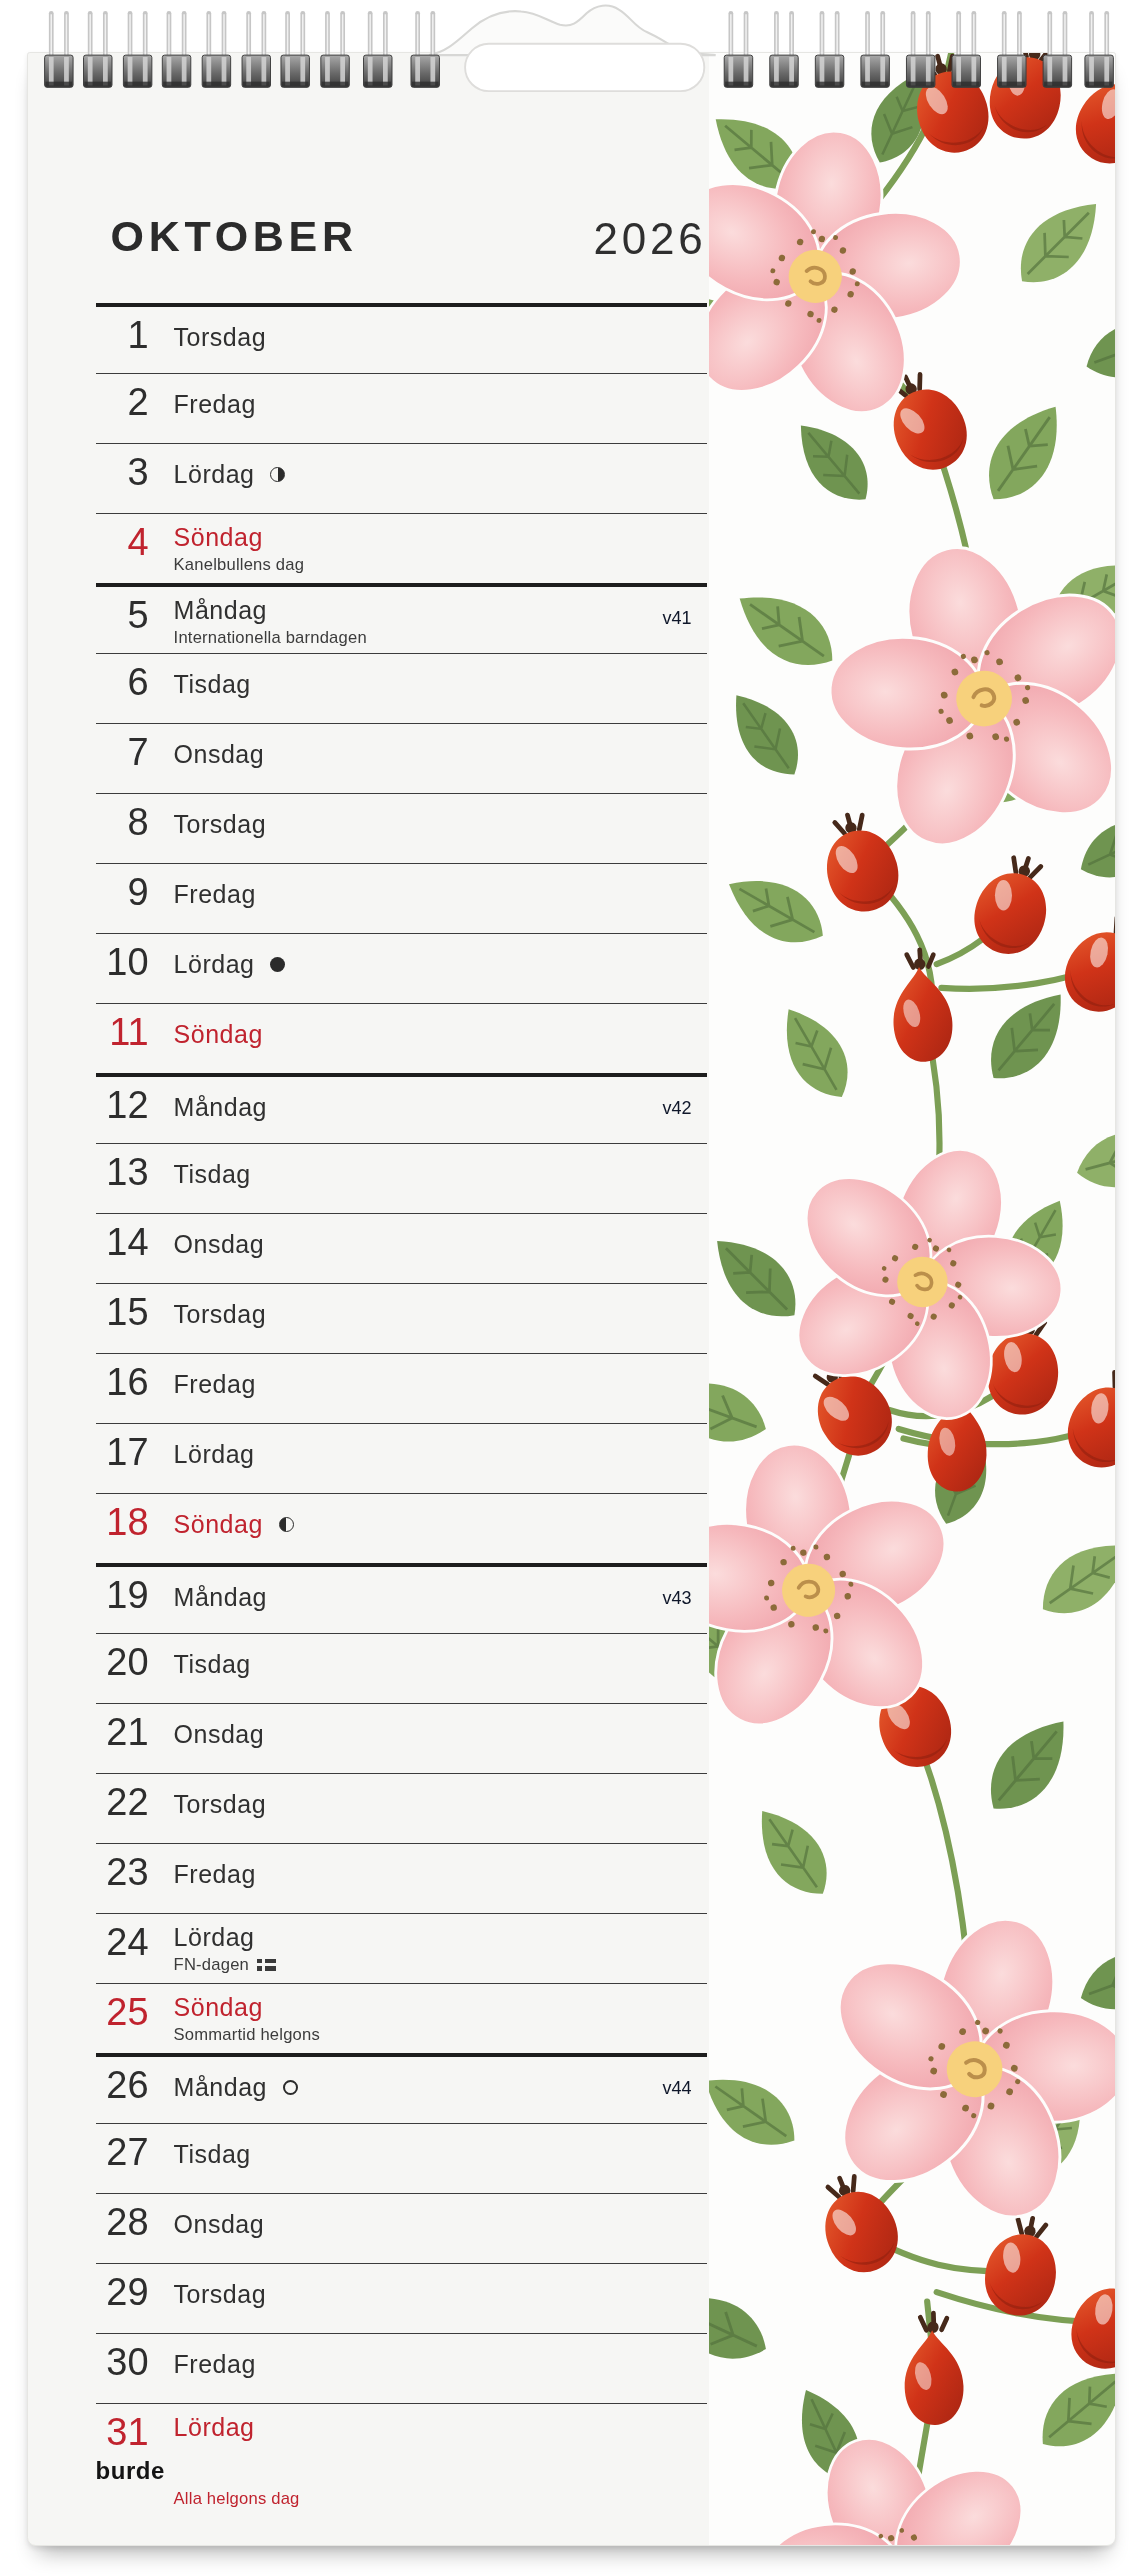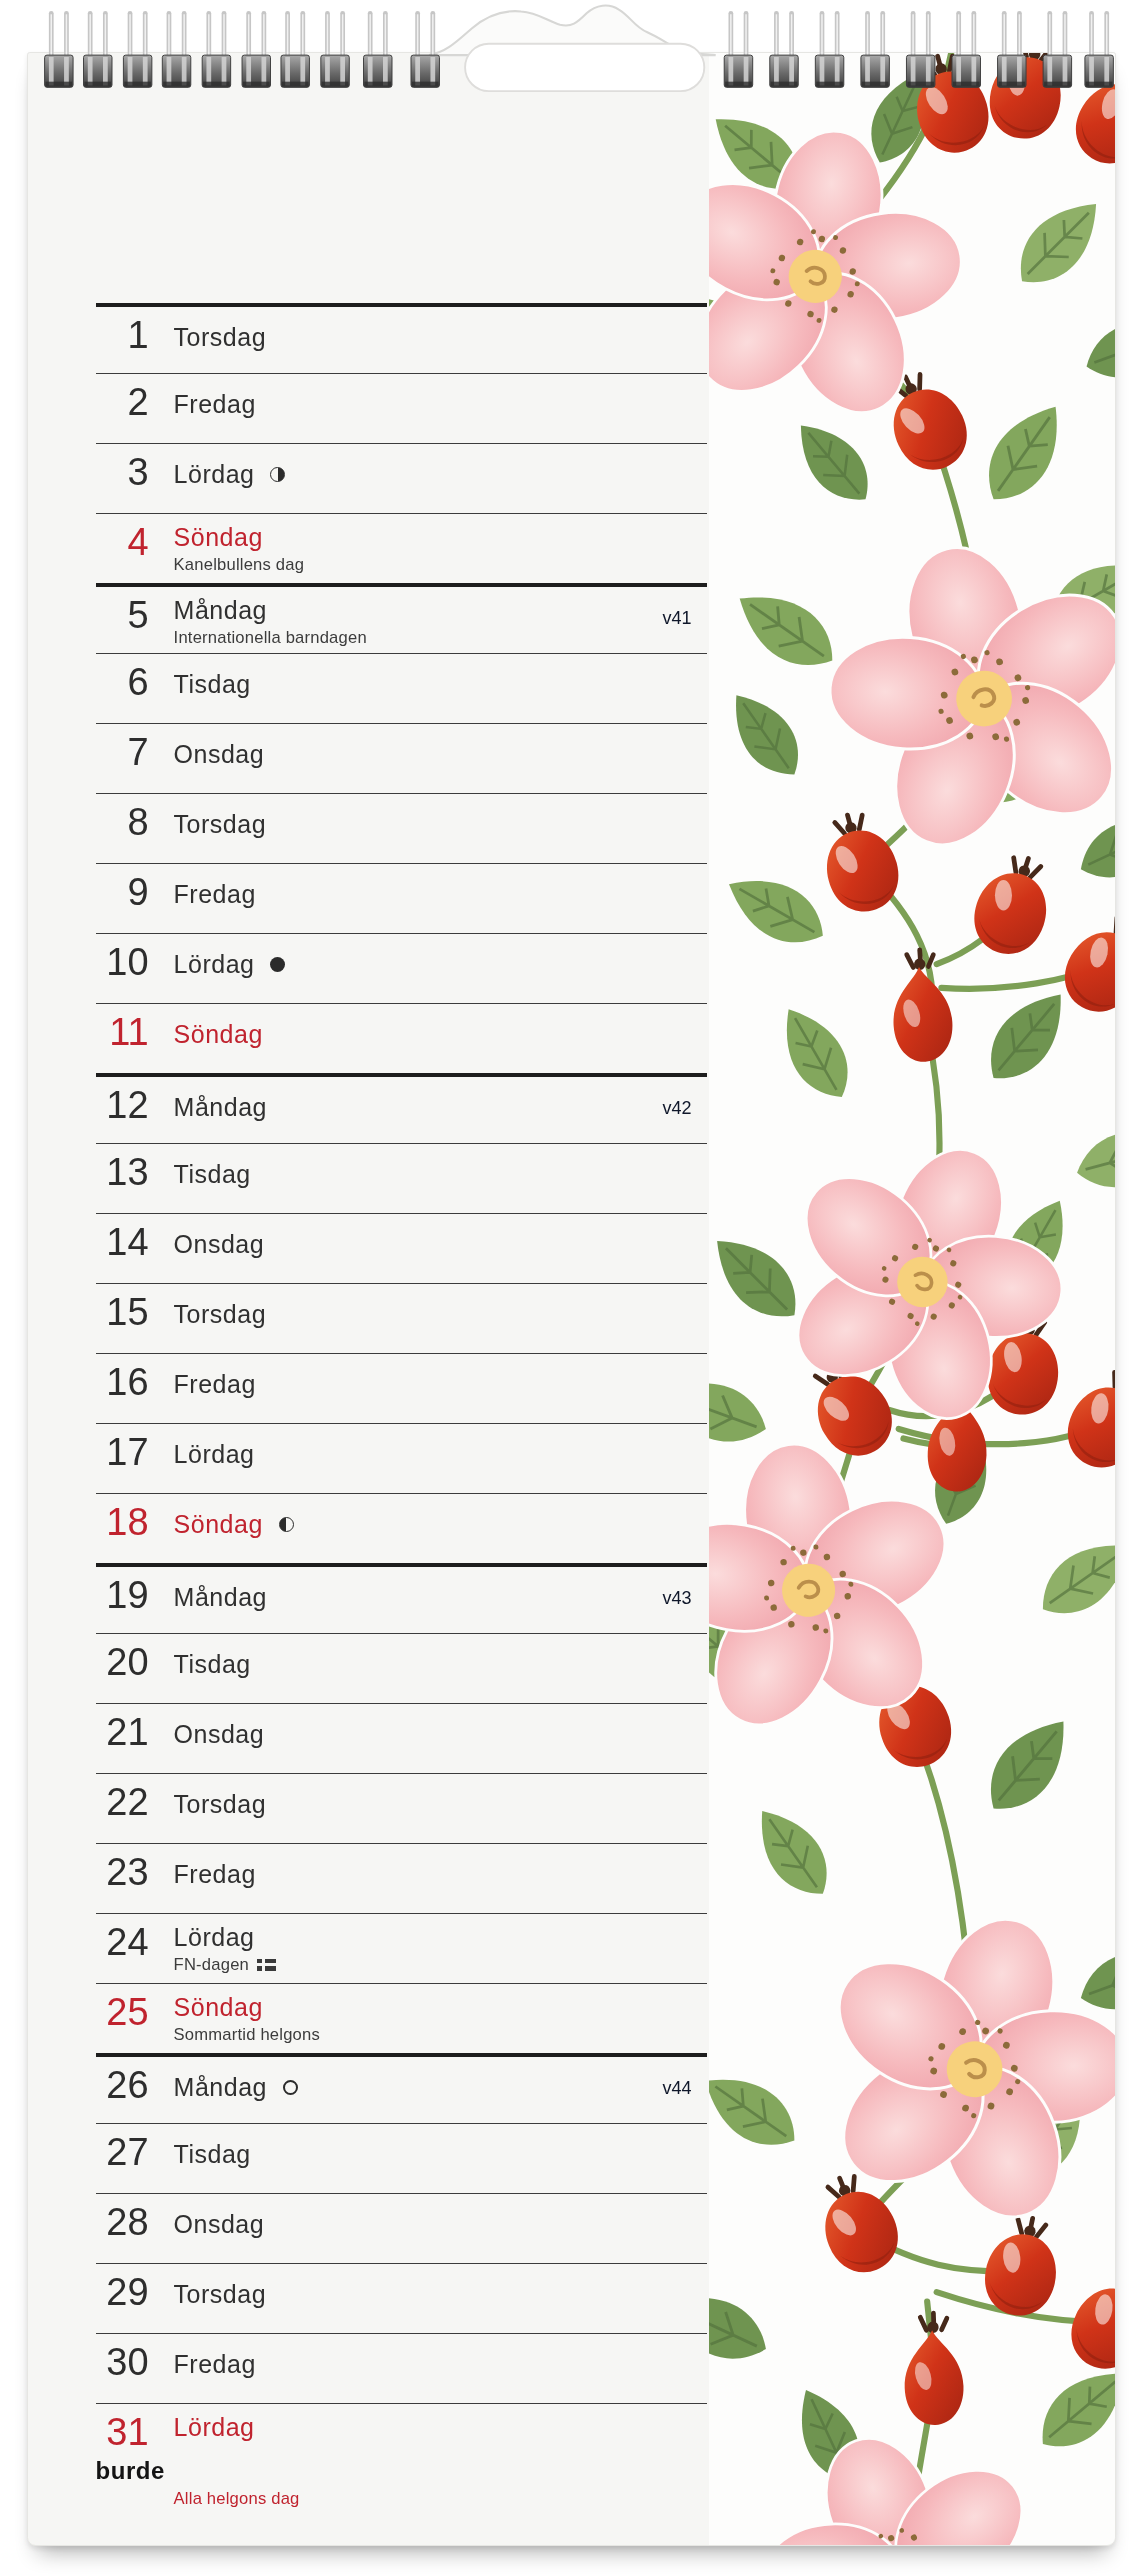--- a/index.html
+++ b/index.html
@@ -210,20 +210,22 @@
           <use href="#flower" transform="translate(112,235) rotate(10)"></use>
           <use href="#flower" transform="translate(290,680) rotate(-14) scale(1.05)"></use>
           <use href="#flower" transform="translate(225,1295) rotate(22) scale(0.95)"></use>
           <use href="#flower" transform="translate(105,1620) rotate(-8)"></use>
           <use href="#flower" transform="translate(280,2125) rotate(16) scale(1.05)"></use>
           <use href="#flower" transform="translate(205,2655) rotate(-20) scale(0.95)"></use>
         </g>
       </svg>
     </div>
 
+    <div class="month-title">OKTOBER</div>
+    <div class="year-label">2026</div>
 
     <div class="rows">
         <div class="day-row">
           <span class="num">1</span>
           <span class="dn-line">
             <span class="dname">Torsdag</span>
           </span>
         </div>
         <div class="day-row">
           <span class="num">2</span>

